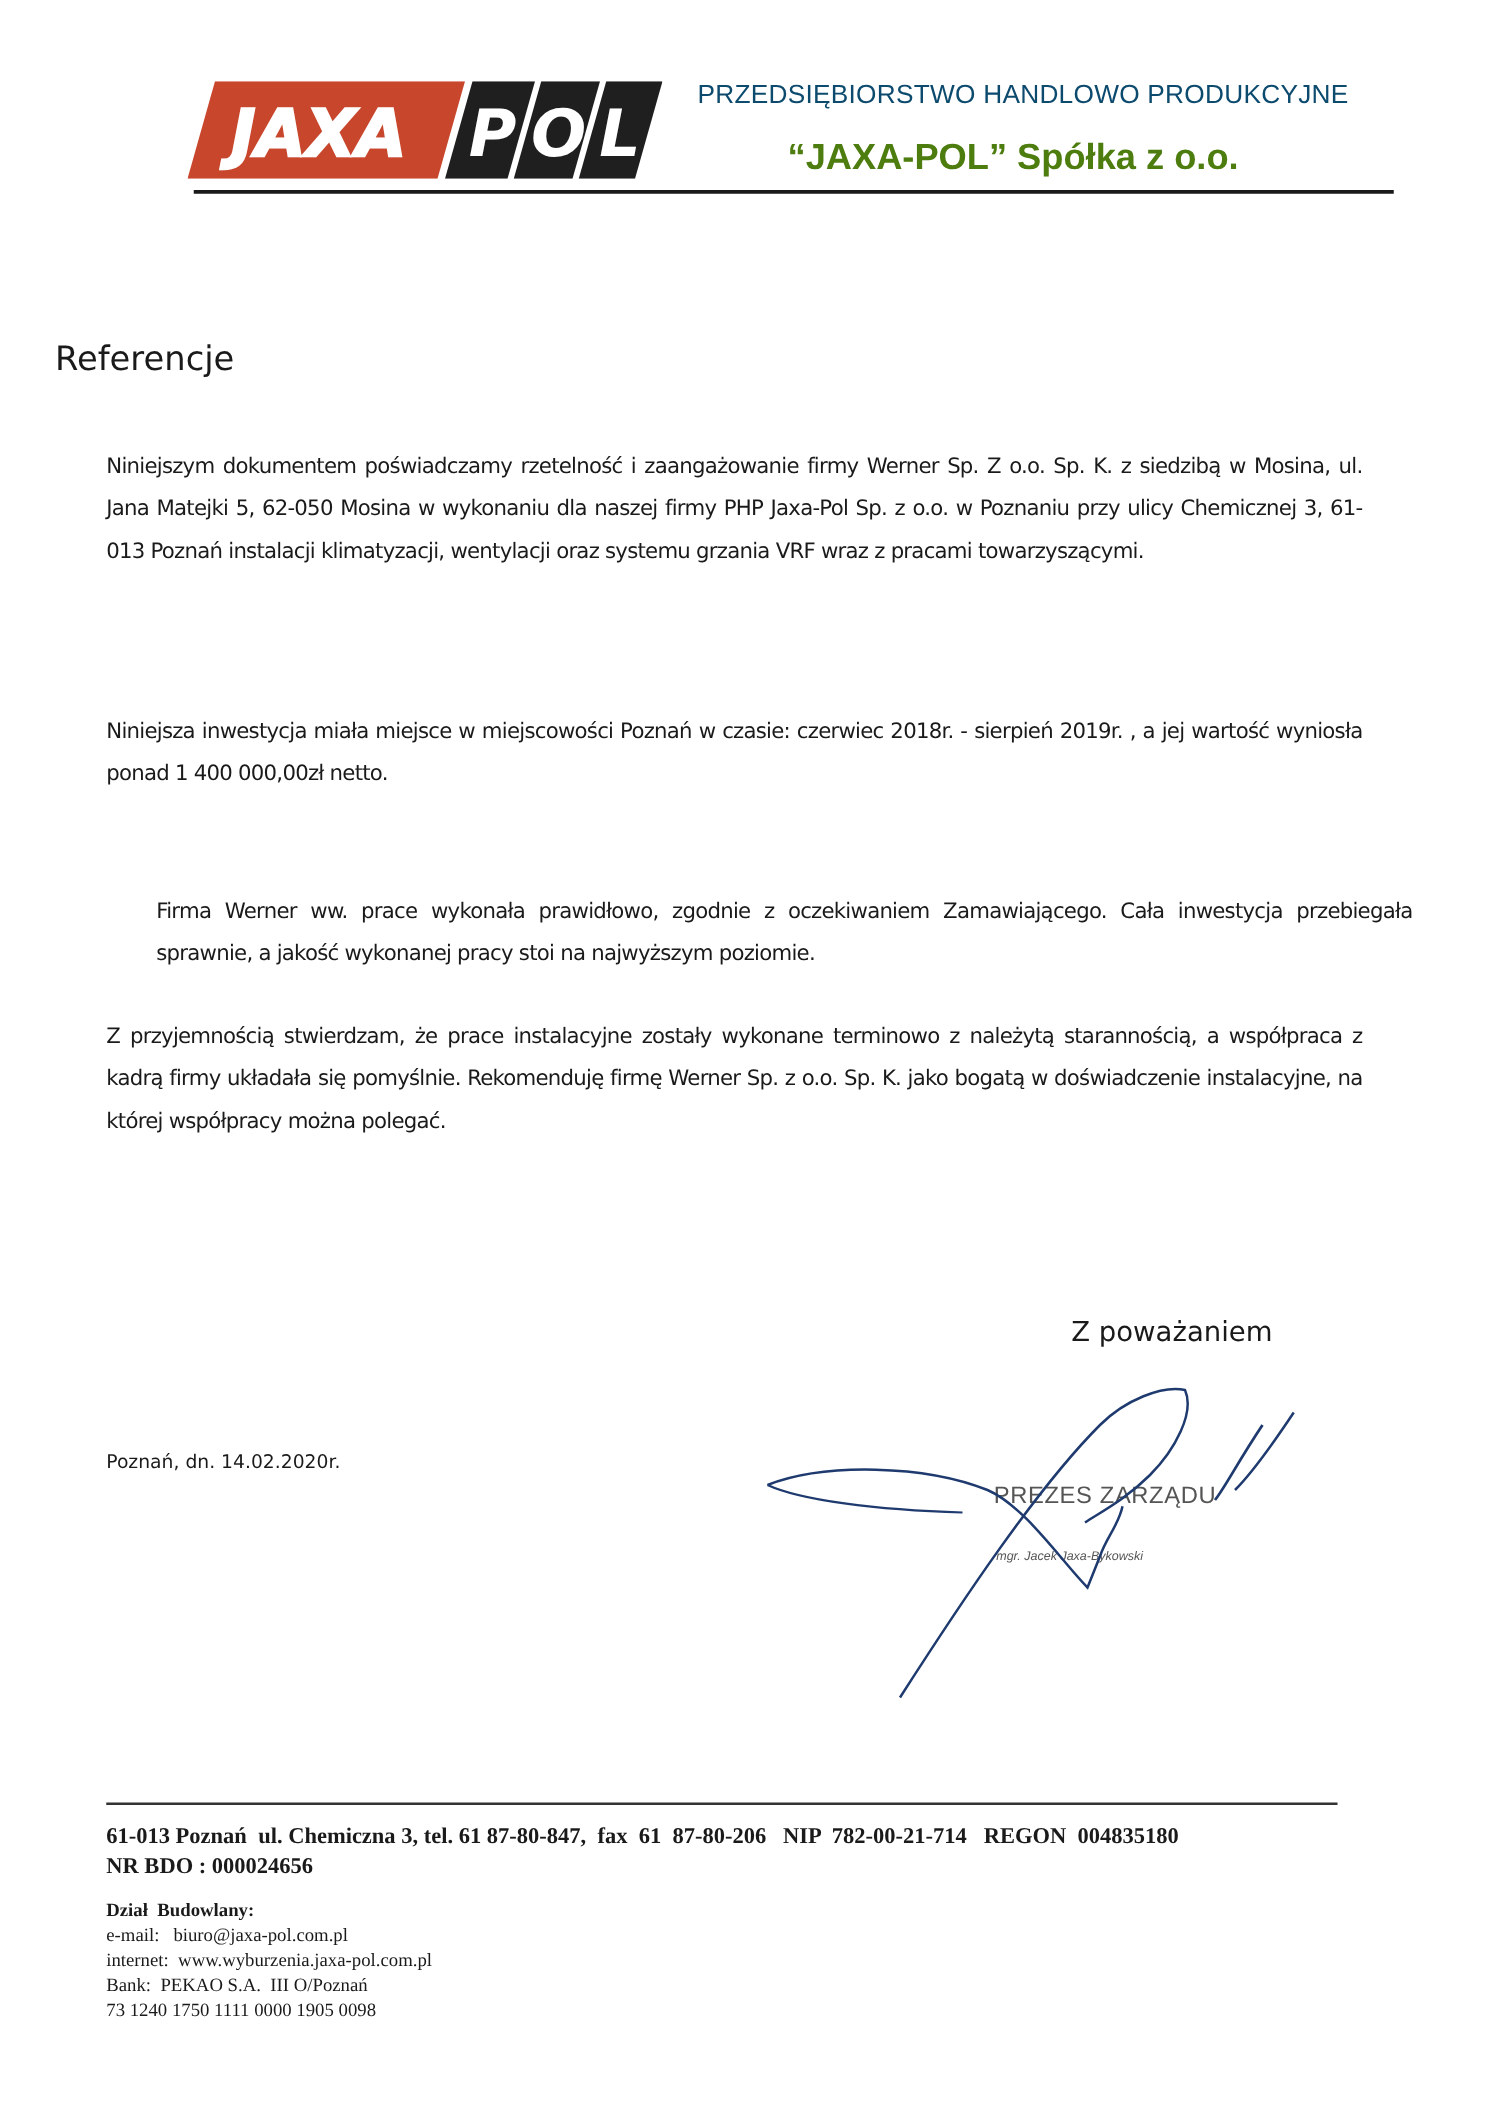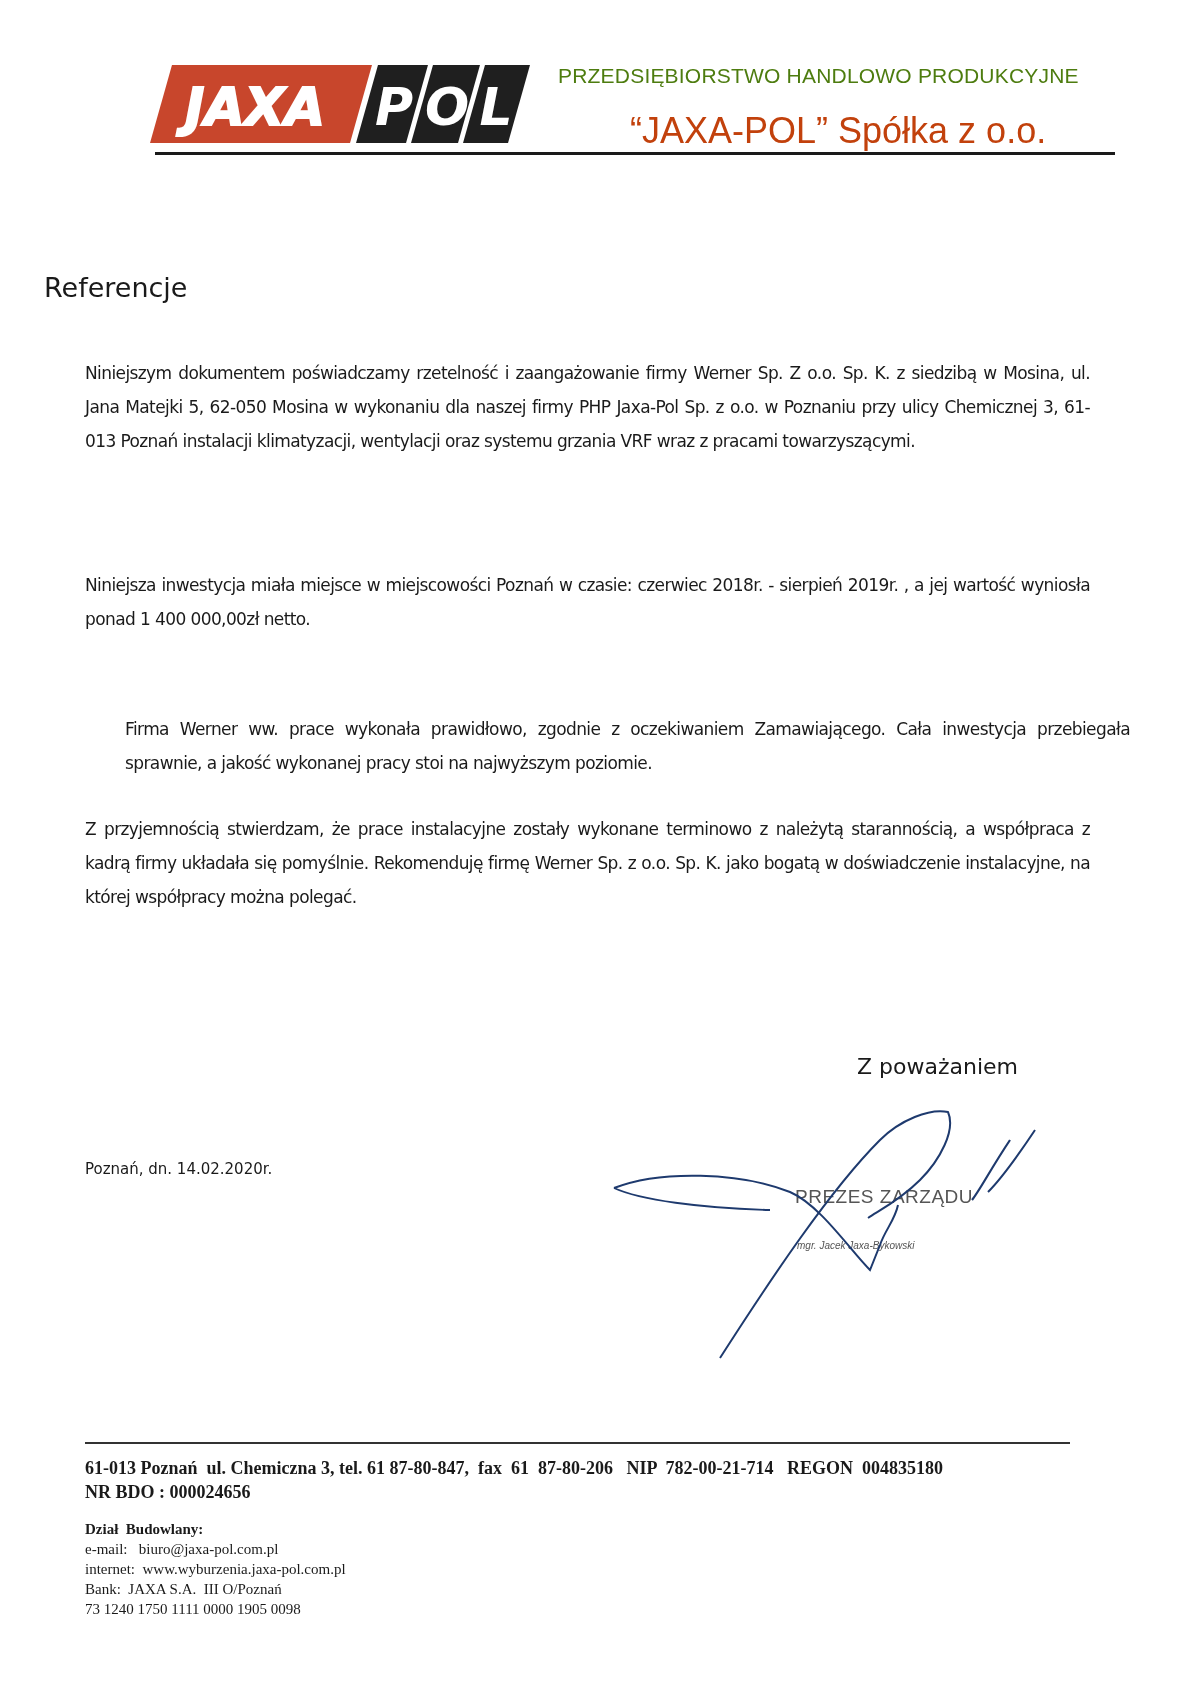--- a/index.html
+++ b/index.html
@@ -1,20 +1,20 @@
 <!DOCTYPE html>
 <html><head>
 <meta charset="utf-8">
 <style>
   html, body { margin: 0; padding: 0; background: #ffffff; }
   body { width: 1192px; height: 1684px; position: relative; overflow: hidden; font-family: "DejaVu Sans", sans-serif; color: #1a1a1a; }
   .logo { position: absolute; left: 150px; top: 65px; width: 380px; height: 78px; }
   .hdr-line { position: absolute; left: 155px; top: 152px; width: 960px; height: 3px; background: #1a1a1a; }
-  .company-sub { position: absolute; left: 558px; top: 64px; font-family: "Liberation Sans", sans-serif; font-size: 21px; letter-spacing: 0.2px; color: #4d7c0f; }
-  .company-name { position: absolute; left: 630px; top: 110px; font-family: "Liberation Sans", sans-serif; font-size: 36px; font-weight: normal; color: #c2410c; }
+  .company-sub { position: absolute; left: 558px; top: 64px; font-family: "Liberation Sans", sans-serif; font-size: 21px; letter-spacing: 0.2px; color: #0c4a6e; }
+  .company-name { position: absolute; left: 630px; top: 110px; font-family: "Liberation Sans", sans-serif; font-size: 29px; font-weight: bold; color: #4d7c0f; }
   .title { position: absolute; left: 0; width: 1192px; top: 272px; font-family: "DejaVu Sans", sans-serif; font-size: 27px; color: #1a1a1a; padding-left: 44px; }
   .para { position: absolute; left: 85px; width: 1005px; font-family: "DejaVu Sans", sans-serif; font-size: 17px; line-height: 34px; text-align: justify; color: #1a1a1a; letter-spacing: -0.6px; }
   .p1 { top: 356px; }
   .p2 { top: 568px; }
   .p3 { top: 712px; margin-left: 40px; }
   .p4 { top: 812px; }
   .closing { position: absolute; left: 857px; top: 1054px; font-size: 22px; color: #1a1a1a; }
   .place-date { position: absolute; left: 85px; top: 1160px; font-size: 15px; color: #1a1a1a; }
   .sig-title { position: absolute; left: 795px; top: 1186px; font-family: "Liberation Sans", sans-serif; font-size: 19px; color: #555; letter-spacing: 0.5px; }
   .sig-name { position: absolute; left: 797px; top: 1240px; font-family: "Liberation Sans", sans-serif; font-style: italic; font-size: 10px; color: #555; }
@@ -62,14 +62,14 @@
   <path d="M410,40 C390,70 380,90 372,100" fill="none" stroke="#1e3a6e" stroke-width="2.2"></path>
   <path d="M435,30 C415,60 400,80 388,92" fill="none" stroke="#1e3a6e" stroke-width="2"></path>
 </svg>
 
 <div class="ftr-line"></div>
 <div class="ftr-bold"><span>61-013 Poznań  ul. Chemiczna 3, tel. 61 87-80-847,  fax  61  87-80-206   NIP  782-00-21-714   REGON  004835180</span>
 <span>NR BDO : 000024656</span></div>
 <div class="ftr-block"><span class="b">Dział  Budowlany:</span>
 <span>e-mail:   biuro@jaxa-pol.com.pl</span>
 <span>internet:  www.wyburzenia.jaxa-pol.com.pl</span>
-<span>Bank:  JAXA S.A.  III O/Poznań</span>
+<span>Bank:  PEKAO S.A.  III O/Poznań</span>
 <span>73 1240 1750 1111 0000 1905 0098</span></div>
 
 </body></html>

